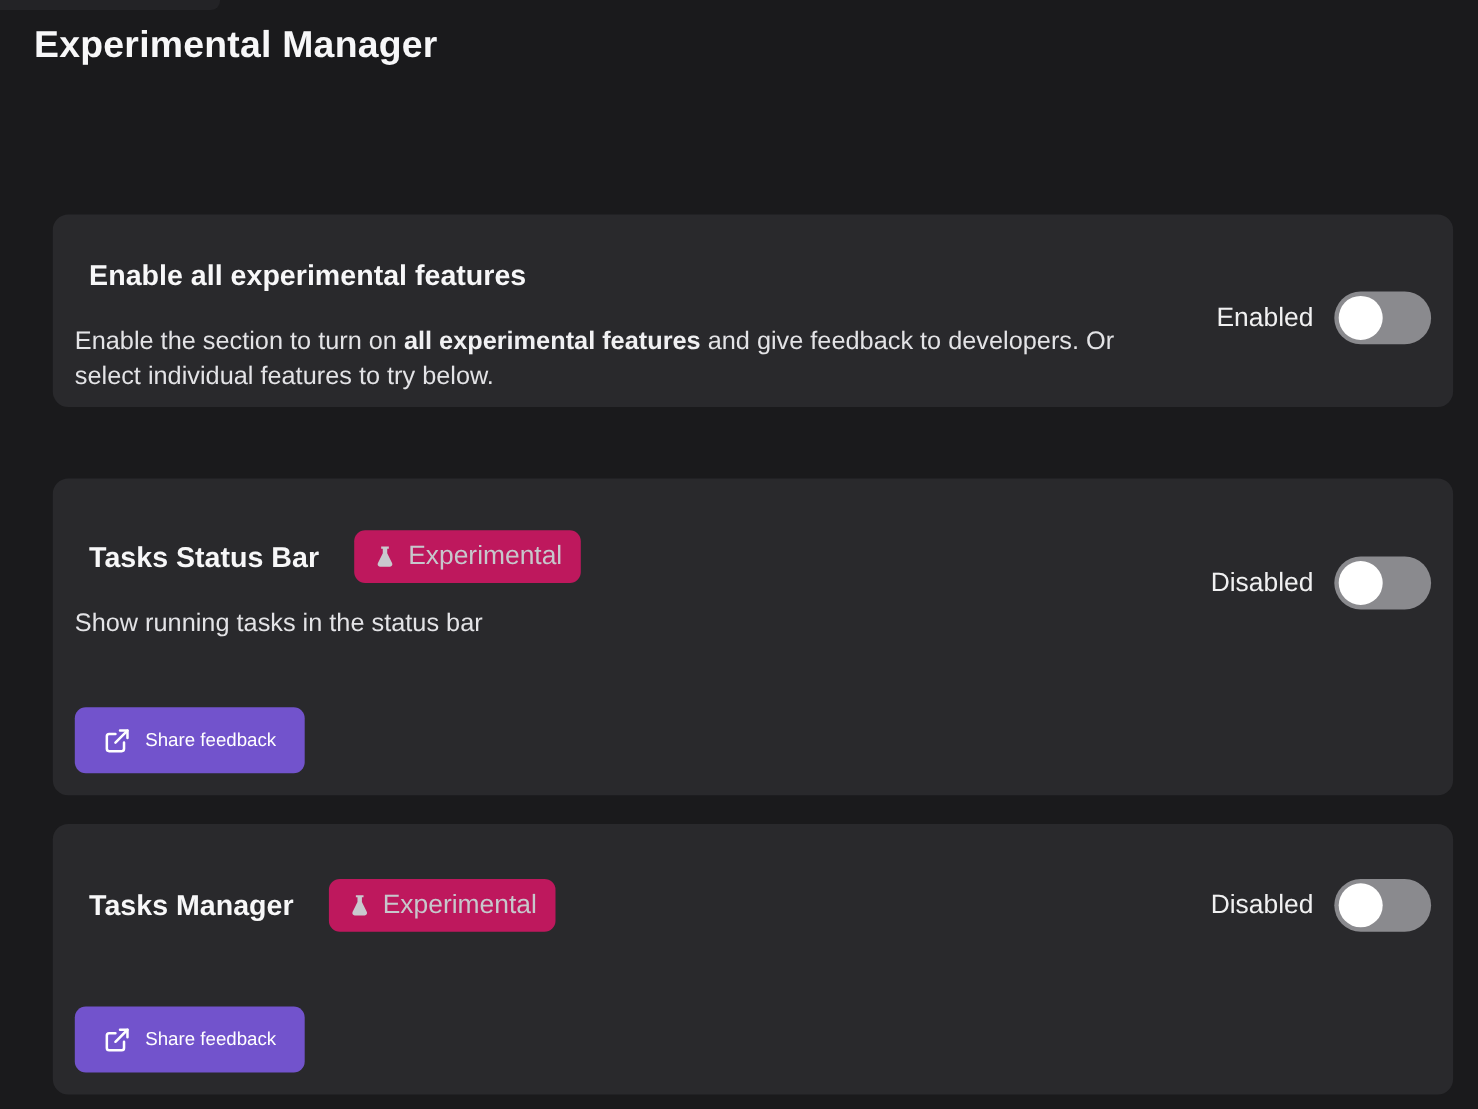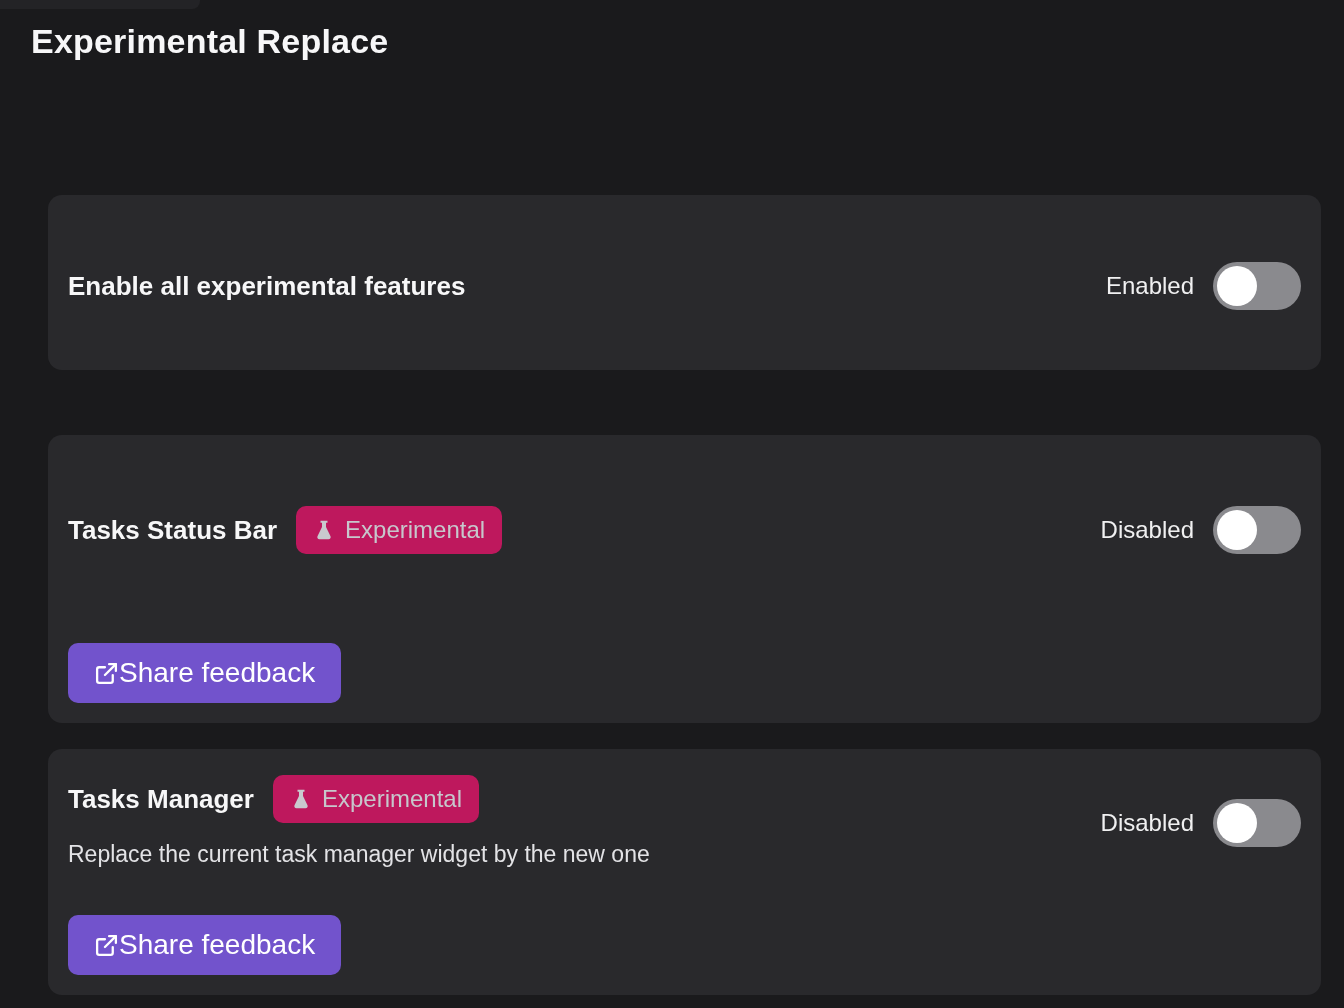--- a/index.html
+++ b/index.html
@@ -39,21 +39,21 @@
   .card-3 { top: 749px; height: 246px; }
 
   .card-row {
     flex: 1 0 auto;
     display: flex; justify-content: space-between; align-items: center;
   }
   .card-left { max-width: 985px; }
 
   .title-row { display: flex; align-items: center; gap: 19px; }
   .card-title {
-    margin: 0;
+    margin: 13px;
     font-size: 26px; line-height: 32px; font-weight: 700;
     color: #f7f7f8;
   }
 
   .badge {
     display: inline-flex; align-items: center; gap: 10px;
     background: #be185d;
     border-radius: 10px;
     padding: 10px 17px;
     font-size: 24px; color: #c7c7cc;
@@ -80,50 +80,51 @@
     flex: none;
   }
   .toggle .knob {
     position: absolute; left: 4px; top: 4px;
     width: 40px; height: 40px;
     border-radius: 50%;
     background: #ffffff;
   }
 
   .feedback-btn {
-    display: inline-flex; align-items: center; 
+    display: inline-flex; align-items: center; gap: 13px;
     align-self: flex-start;
     margin-top: 43px;
     height: 60px;
     padding: 0 26px;
     background: #7253cc;
     border: none; border-radius: 10px;
     color: #ffffff; font-family: inherit;
-    font-size: 28px;
+    font-size: 17px;
     cursor: pointer;
   }
   .feedback-btn svg {
     display: block; width: 25px; height: 25px;
     stroke: #ffffff; fill: none;
     stroke-width: 2.2; stroke-linecap: round; stroke-linejoin: round;
   }
 </style>
 </head>
 <body>
 
 <div class="prev-edge"></div>
 
-<h1 class="page-title">Experimental Replace</h1>
+<h1 class="page-title">Experimental Manager</h1>
 
 <section class="card card-1">
   <div class="card-row">
     <div class="card-left">
       <div class="title-row">
         <h2 class="card-title">Enable all experimental features</h2>
       </div>
+      <p class="desc"><span>Enable the section to turn on </span><b>all experimental features</b><span> and give feedback to developers. Or select individual features to try below.</span></p>
     </div>
     <div class="control">
       <span class="state-label">Enabled</span>
       <span class="toggle">
           <span class="knob"></span>
         </span>
     </div>
   </div>
 </section>
 
@@ -132,20 +133,21 @@
     <div class="card-left">
       <div class="title-row">
         <h2 class="card-title">Tasks Status Bar</h2>
         <span class="badge">
           <svg viewBox="0 0 24 24" aria-hidden="true">
               <path d="M8.2 2h7.6v2.1h-1.6v4.7l4.9 9.9c.7 1.5-.4 3.3-2.1 3.3H7c-1.7 0-2.8-1.8-2.1-3.3l4.9-9.9V4.1H8.2V2z"></path>
             </svg>
           <span>Experimental</span>
         </span>
       </div>
+      <p class="desc">Show running tasks in the status bar</p>
     </div>
     <div class="control">
       <span class="state-label">Disabled</span>
       <span class="toggle">
           <span class="knob"></span>
         </span>
     </div>
   </div>
   <button class="feedback-btn">
     <svg viewBox="0 0 24 24" aria-hidden="true">
@@ -162,21 +164,20 @@
     <div class="card-left">
       <div class="title-row">
         <h2 class="card-title">Tasks Manager</h2>
         <span class="badge">
           <svg viewBox="0 0 24 24" aria-hidden="true">
               <path d="M8.2 2h7.6v2.1h-1.6v4.7l4.9 9.9c.7 1.5-.4 3.3-2.1 3.3H7c-1.7 0-2.8-1.8-2.1-3.3l4.9-9.9V4.1H8.2V2z"></path>
             </svg>
           <span>Experimental</span>
         </span>
       </div>
-      <p class="desc">Replace the current task manager widget by the new one</p>
     </div>
     <div class="control">
       <span class="state-label">Disabled</span>
       <span class="toggle">
           <span class="knob"></span>
         </span>
     </div>
   </div>
   <button class="feedback-btn">
     <svg viewBox="0 0 24 24" aria-hidden="true">

